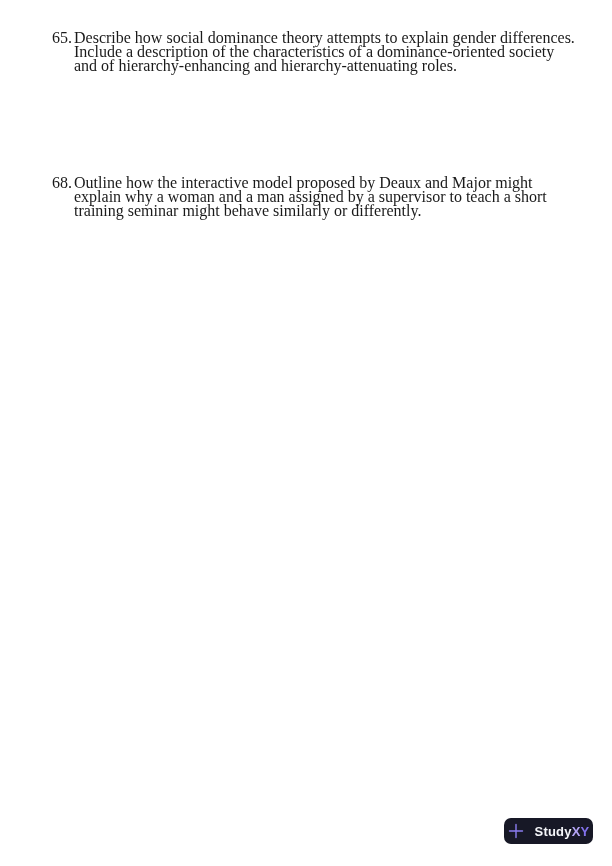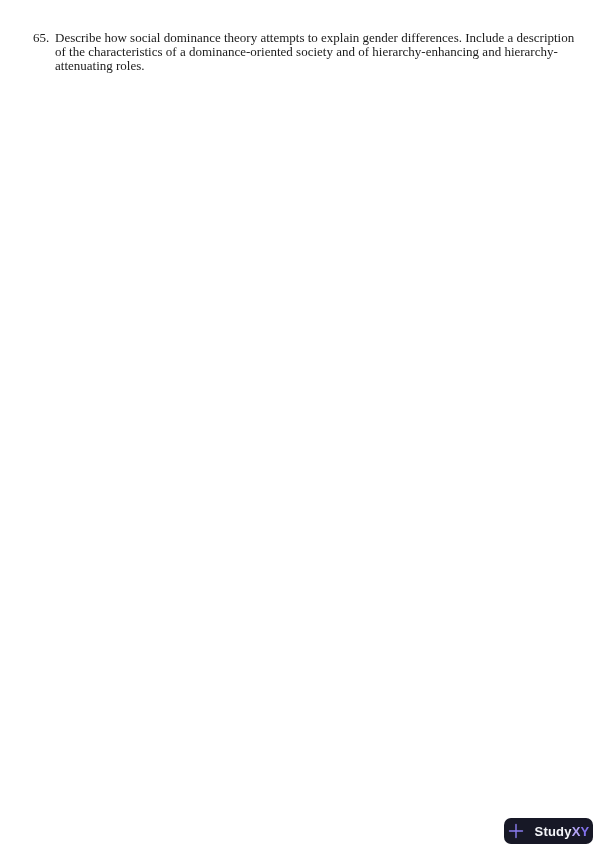--- a/index.html
+++ b/index.html
@@ -18,22 +18,23 @@
   .questions {
     position: absolute;
     top: 31px;
     left: 33px;
     width: 546px;
   }
   .question {
     display: flex;
     margin-bottom: 103px;
     color: #1a1a1a;
-    font-size: 13px;
+    font-size: 16px;
     line-height: 14px;
+    margin-left: 19px;
   }
   .q-num {
     flex: 0 0 22px;
   }
   .q-text {
     flex: 1;
     max-width: 523px;
   }
   .logo-badge {
     position: absolute;
@@ -72,20 +73,24 @@
 
   <div class="questions">
 
     <div class="question">
       <span class="q-num">65.</span>
       <span class="q-text">Describe how social dominance theory attempts to explain gender differences. Include a description of the characteristics of a dominance-oriented society and of hierarchy-enhancing and hierarchy-attenuating roles.</span>
     </div>
 
 
 
+    <div class="question">
+      <span class="q-num">68.</span>
+      <span class="q-text">Outline how the interactive model proposed by Deaux and Major might explain why a woman and a man assigned by a supervisor to teach a short training seminar might behave similarly or differently.</span>
+    </div>
 
 
   </div>
 
   <div class="logo-badge">
     <svg class="logo-plus" width="16" height="16" viewBox="0 0 16 16" aria-hidden="true">
       <path d="M8 1.5 V14.5 M1.5 8 H14.5" stroke="#8b7cf0" stroke-width="1.4" stroke-linecap="round" fill="none"></path>
     </svg>
     <span class="logo-text"><span class="logo-study">Study</span><span class="logo-x">X</span><span class="logo-y">Y</span></span>
   </div>

